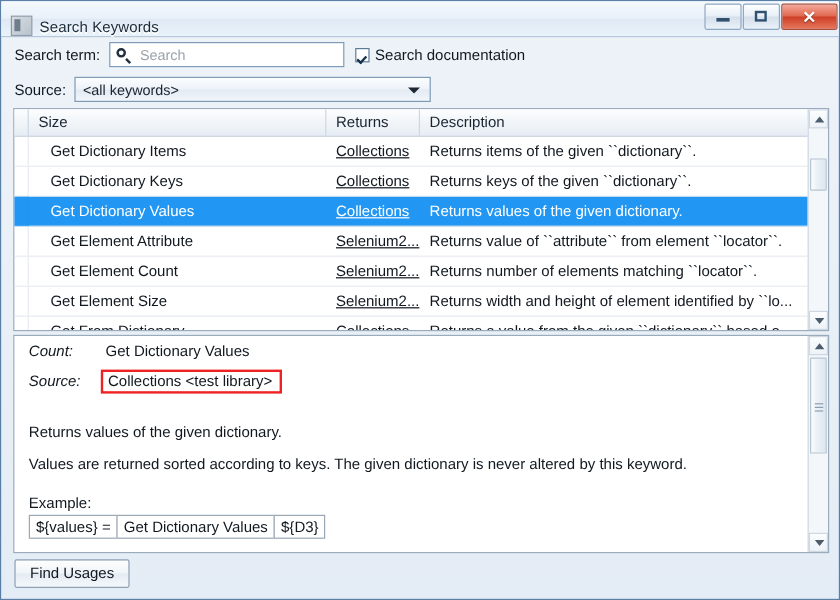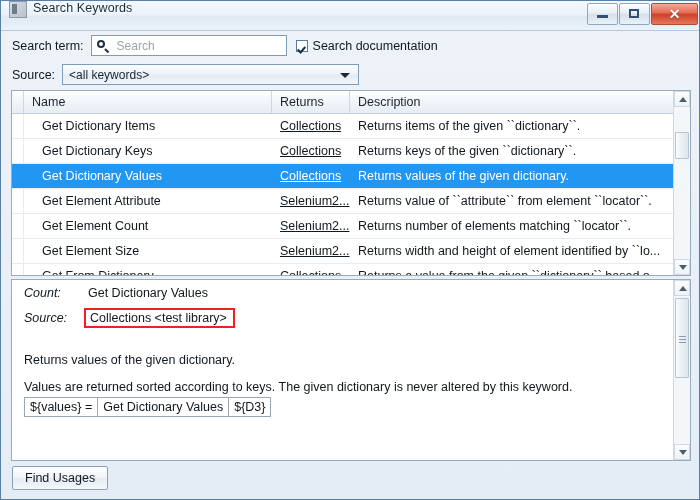--- a/index.html
+++ b/index.html
@@ -15,21 +15,21 @@
     box-sizing: border-box;
     background: linear-gradient(180deg, #eef3f8 0%, #e4ecf5 100%);
     border: 1px solid #5a7fa6;
     overflow: hidden;
   }
   
   .titlebar {
     position: absolute; left: 0; top: 0; width: 700px; height: 29px;
     background: linear-gradient(180deg, #f5f9fd 0%, #eaf1f9 48%, #dfe9f4 52%, #eaf2fa 100%);
     border-bottom: 1px solid #b4c7dc;
-    display: flex; align-items: flex-start;
+    display: flex; align-items: flex-end;
   }
   .title-icon {
     width: 16px; height: 15px; margin-left: 8px; margin-right: 6px;
     background: linear-gradient(135deg, #d7dde4 0%, #b9c2cc 100%);
     border: 1px solid #8f9aa6;
     position: relative; flex: none;
   }
   .title-icon::after {
     content: ""; position: absolute; left: 2px; top: 2px;
     width: 5px; height: 10px; background: #6f7d8a;
@@ -276,21 +276,21 @@
     <span class="lbl source-label">Source:</span>
     <div class="combo">
       <span class="combo-text">&lt;all keywords&gt;</span>
       <span class="combo-arrow"></span>
     </div>
   </div>
 
   <div class="table-wrap">
     <div class="thead">
       <div class="th c0"></div>
-      <div class="th c1">Name</div>
+      <div class="th c1">Size</div>
       <div class="th c2">Returns</div>
       <div class="th c3">Description</div>
     </div>
     <div class="tbody">
       <div class="trow">
         <div class="td c0"></div>
         <div class="td c1">Get Dictionary Items</div>
         <div class="td c2">Collections</div>
         <div class="td c3">Returns items of the given ``dictionary``.</div>
       </div>
@@ -348,20 +348,21 @@
       <div class="meta-row">
         <span class="meta-key">Count:</span>
         <span class="meta-val">Get Dictionary Values</span>
       </div>
       <div class="meta-row" style="height:25px;">
         <span class="meta-key">Source:</span>
         <span class="meta-val boxed">Collections &lt;test library&gt;</span>
       </div>
       <div class="para p1">Returns values of the given dictionary.</div>
       <div class="para p2">Values are returned sorted according to keys. The given dictionary is never altered by this keyword.</div>
+      <div class="ex-label">Example:</div>
       <div class="ex-row">
         <span class="ex-cell">${values} =</span>
         <span class="ex-cell">Get Dictionary Values</span>
         <span class="ex-cell">${D3}</span>
       </div>
     </div>
     <div class="vscroll">
       <div class="vs-btn up">
         <span class="vs-arrow"></span>
       </div>

